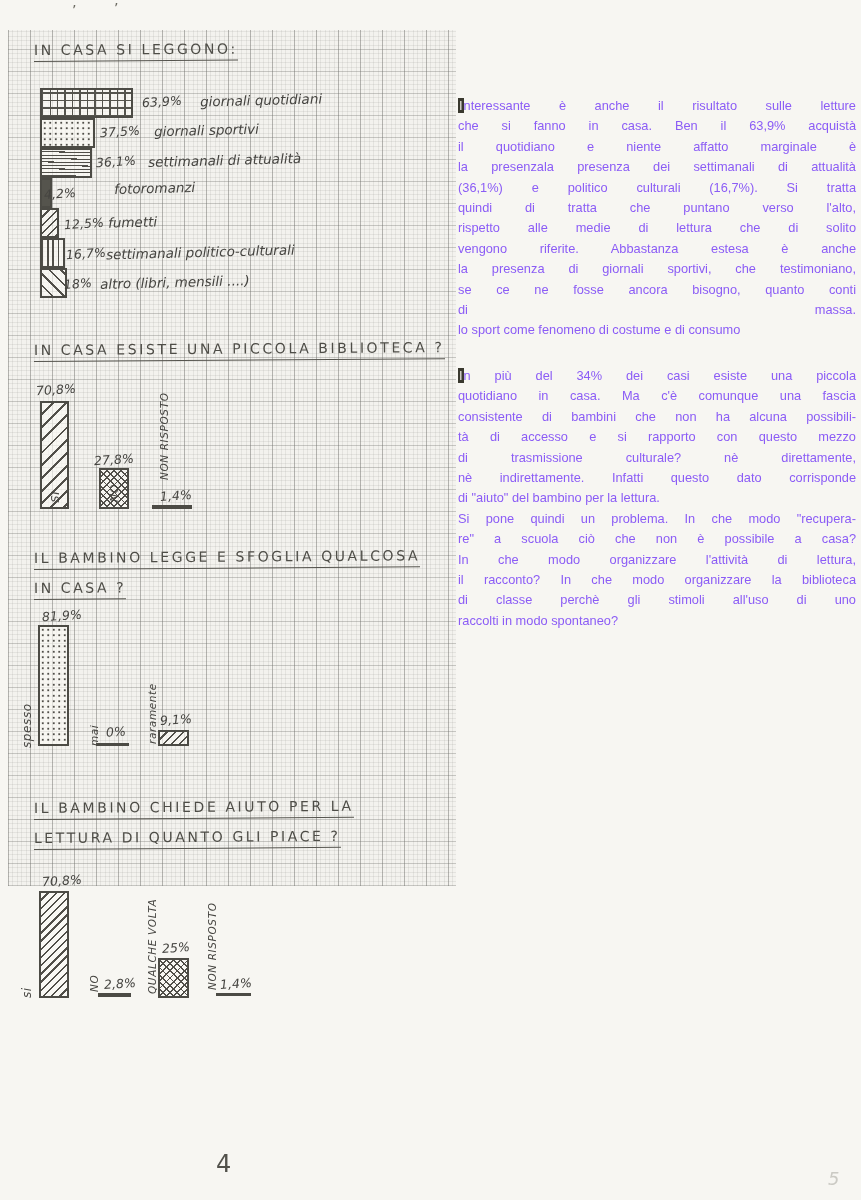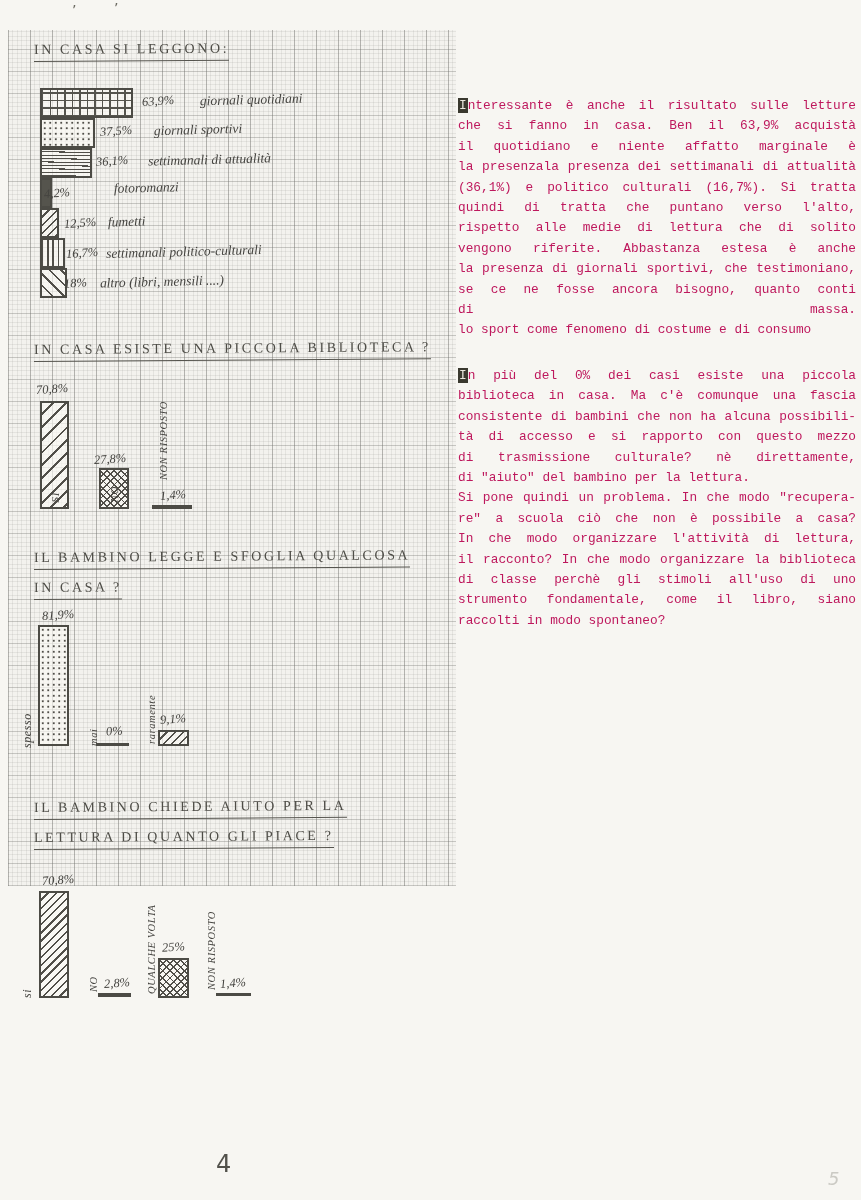--- a/index.html
+++ b/index.html
@@ -8,21 +8,20 @@
   .page{position:relative;width:861px;height:1200px;background:#f7f6f2;}
 
   
   .graph-paper{position:absolute;left:8px;top:30px;width:448px;height:856px;
     background-color:#f3f2ee;
     background-image:
       repeating-linear-gradient(90deg, rgba(110,110,106,0.42) 0 1px, transparent 1px 22px),
       repeating-linear-gradient(0deg,  rgba(110,110,106,0.26) 0 1px, transparent 1px 22px),
       repeating-linear-gradient(90deg, rgba(140,140,135,0.15) 0 1px, transparent 1px 4.4px),
       repeating-linear-gradient(0deg,  rgba(140,140,135,0.15) 0 1px, transparent 1px 4.4px);
-    font-family: Liberation Serif, serif;
   }
 
   
   .htitle{position:absolute;font-size:14px;letter-spacing:2.6px;color:#4e4d47;
     white-space:nowrap;border-bottom:1.8px solid #55544e;padding-bottom:3px;
     transform:rotate(-0.4deg);transform-origin:left bottom;}
   .hval{position:absolute;font-style:italic;font-size:12.5px;color:#454440;
     white-space:nowrap;transform:rotate(-4deg);}
   .hlabel{position:absolute;font-style:italic;font-size:13.5px;color:#454440;
     white-space:nowrap;transform:rotate(-1.5deg);}
@@ -43,22 +42,22 @@
   .pat-diag{background-image:repeating-linear-gradient(135deg,transparent 0 4.2px,#514f49 4.2px 5.8px);}
   .pat-vert{background-image:repeating-linear-gradient(90deg,#514f49 0 1.3px,transparent 1.3px 5.2px);}
   .pat-diag-wide{background-image:repeating-linear-gradient(45deg,transparent 0 6.5px,#514f49 6.5px 8.2px);}
   .pat-diag-wide2{background-image:repeating-linear-gradient(135deg,transparent 0 7px,#514f49 7px 9px);}
   .pat-diamond{background-image:
       repeating-linear-gradient(45deg,transparent 0 3.8px,#514f49 3.8px 5.1px),
       repeating-linear-gradient(135deg,transparent 0 3.8px,#514f49 3.8px 5.1px);}
 
   
   .text-col{position:absolute;left:458px;top:96px;width:398px;}
-  .tblock div{font-family:Liberation Mono, monospace;
-    font-size:12.8px;line-height:20.4px;color:#be185d;
+  .tblock div{font-family:Liberation Sans, sans-serif;
+    font-size:12.8px;line-height:20.4px;color:#8b5cf6;
     text-align:justify;text-align-last:justify;}
   .tblock div:last-child{text-align-last:left;}
   .tblock.cap div:first-child::first-letter{background:#3a392f;color:#eae8df;padding:0 1px;}
   .tblock.gap{margin-top:25px;}
 
   
   .topmark{position:absolute;font-size:14px;color:#68675f;}
   .page-num{position:absolute;left:216px;top:1150px;font-size:24px;color:#52514b;}
   .corner-mark{position:absolute;left:828px;top:1168px;font-size:18px;color:#cbcac4;font-style:italic;}
 </style>
@@ -158,34 +157,34 @@
         <div>(36,1%) e politico culturali (16,7%). Si tratta</div>
         <div>quindi di tratta che puntano verso l'alto,</div>
         <div>rispetto alle medie di lettura che di solito</div>
         <div>vengono riferite. Abbastanza estesa è anche</div>
         <div>la presenza di giornali sportivi, che testimoniano,</div>
         <div>se ce ne fosse ancora bisogno, quanto conti</div>
         <div>di massa.</div>
         <div>lo sport come fenomeno di costume e di consumo</div>
       </div>
     <div class="tblock cap gap">
-        <div>In più del 0% dei casi esiste una piccola</div>
-        <div>biblioteca in casa. Ma c'è comunque una fascia</div>
+        <div>In più del 34% dei casi esiste una piccola</div>
+        <div>quotidiano in casa. Ma c'è comunque una fascia</div>
         <div>consistente di bambini che non ha alcuna possibili-</div>
         <div>tà di accesso e si rapporto con questo mezzo</div>
         <div>di trasmissione culturale? nè direttamente,</div>
+        <div>nè indirettamente. Infatti questo dato corrisponde</div>
         <div>di "aiuto" del bambino per la lettura.</div>
       </div>
     <div class="tblock">
         <div>Si pone quindi un problema. In che modo "recupera-</div>
         <div>re" a scuola ciò che non è possibile a casa?</div>
         <div>In che modo organizzare l'attività di lettura,</div>
         <div>il racconto? In che modo organizzare la biblioteca</div>
         <div>di classe perchè gli stimoli all'uso di uno</div>
-        <div>strumento fondamentale, come il libro, siano</div>
         <div>raccolti in modo spontaneo?</div>
       </div>
   </div>
 
   <div class="page-num">4</div>
   <div class="corner-mark">5</div>
 
 </div>
 
 </body></html>

